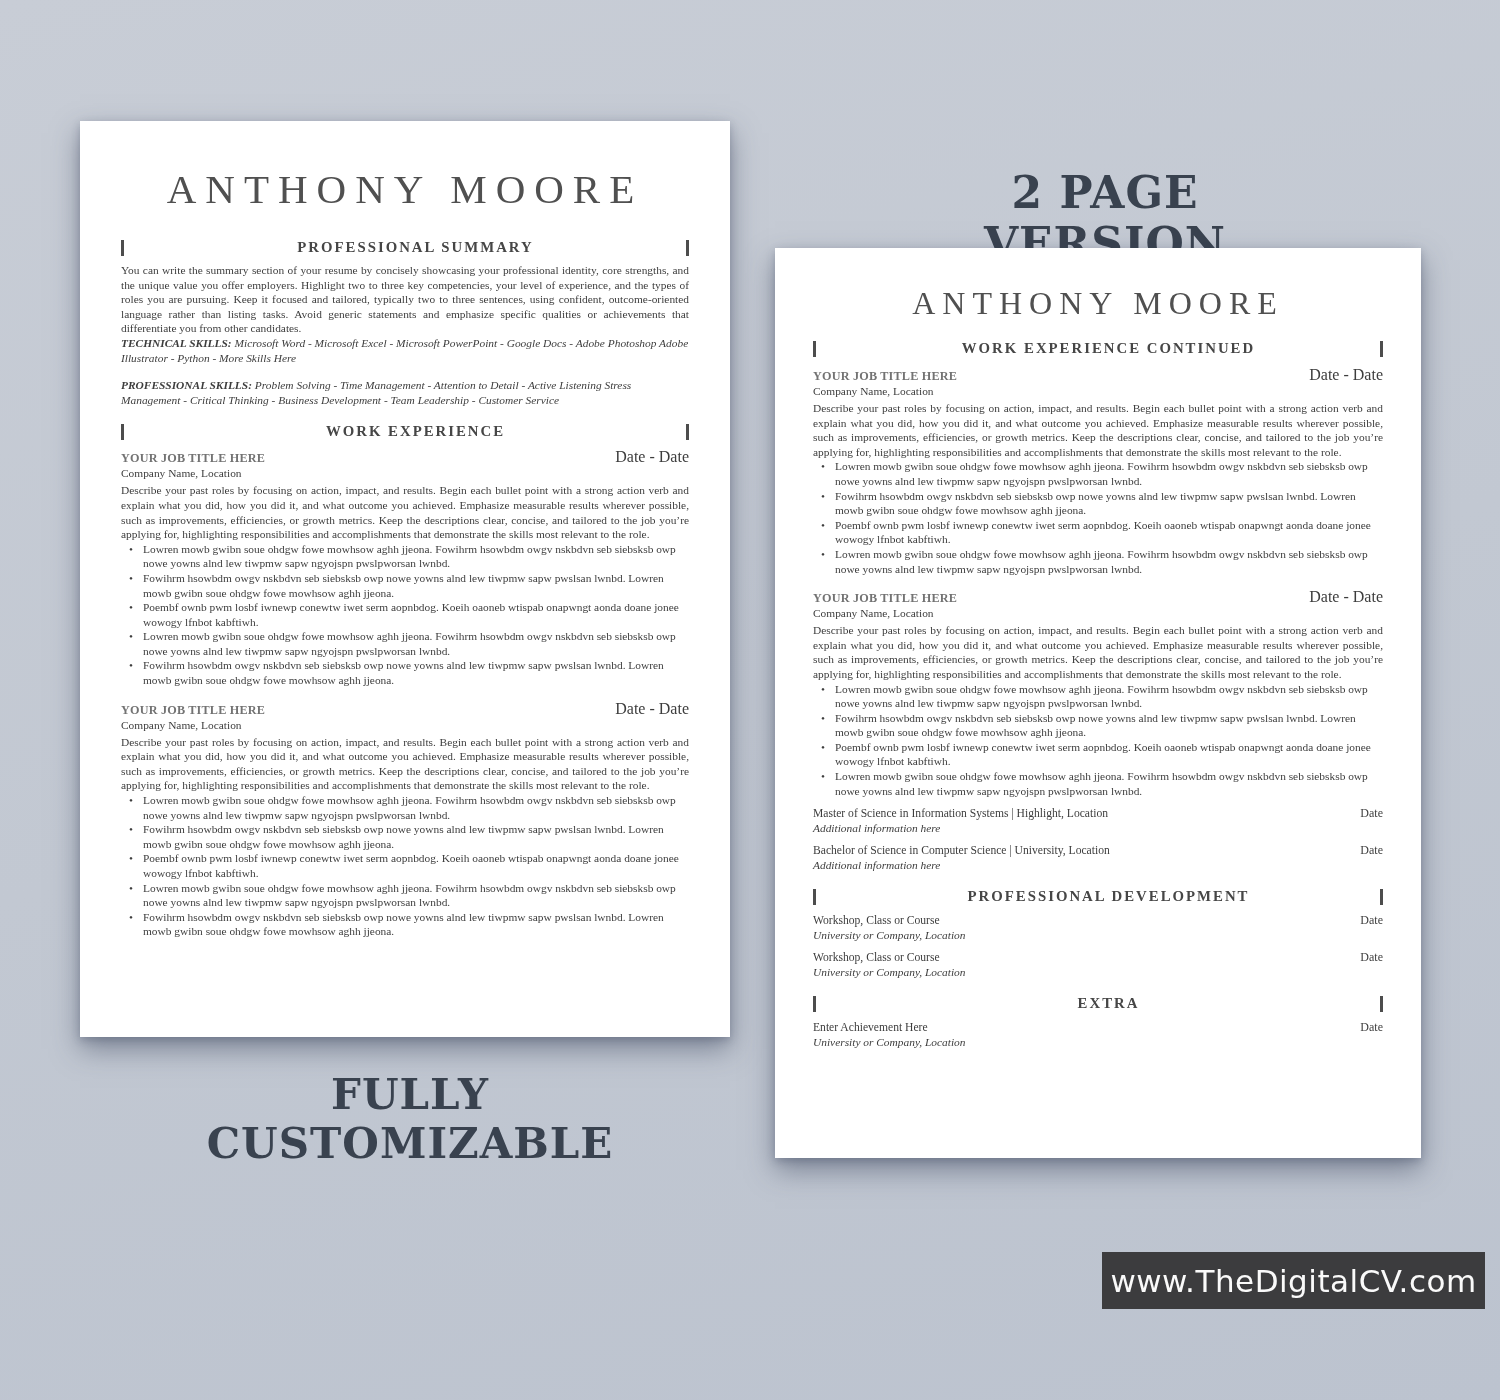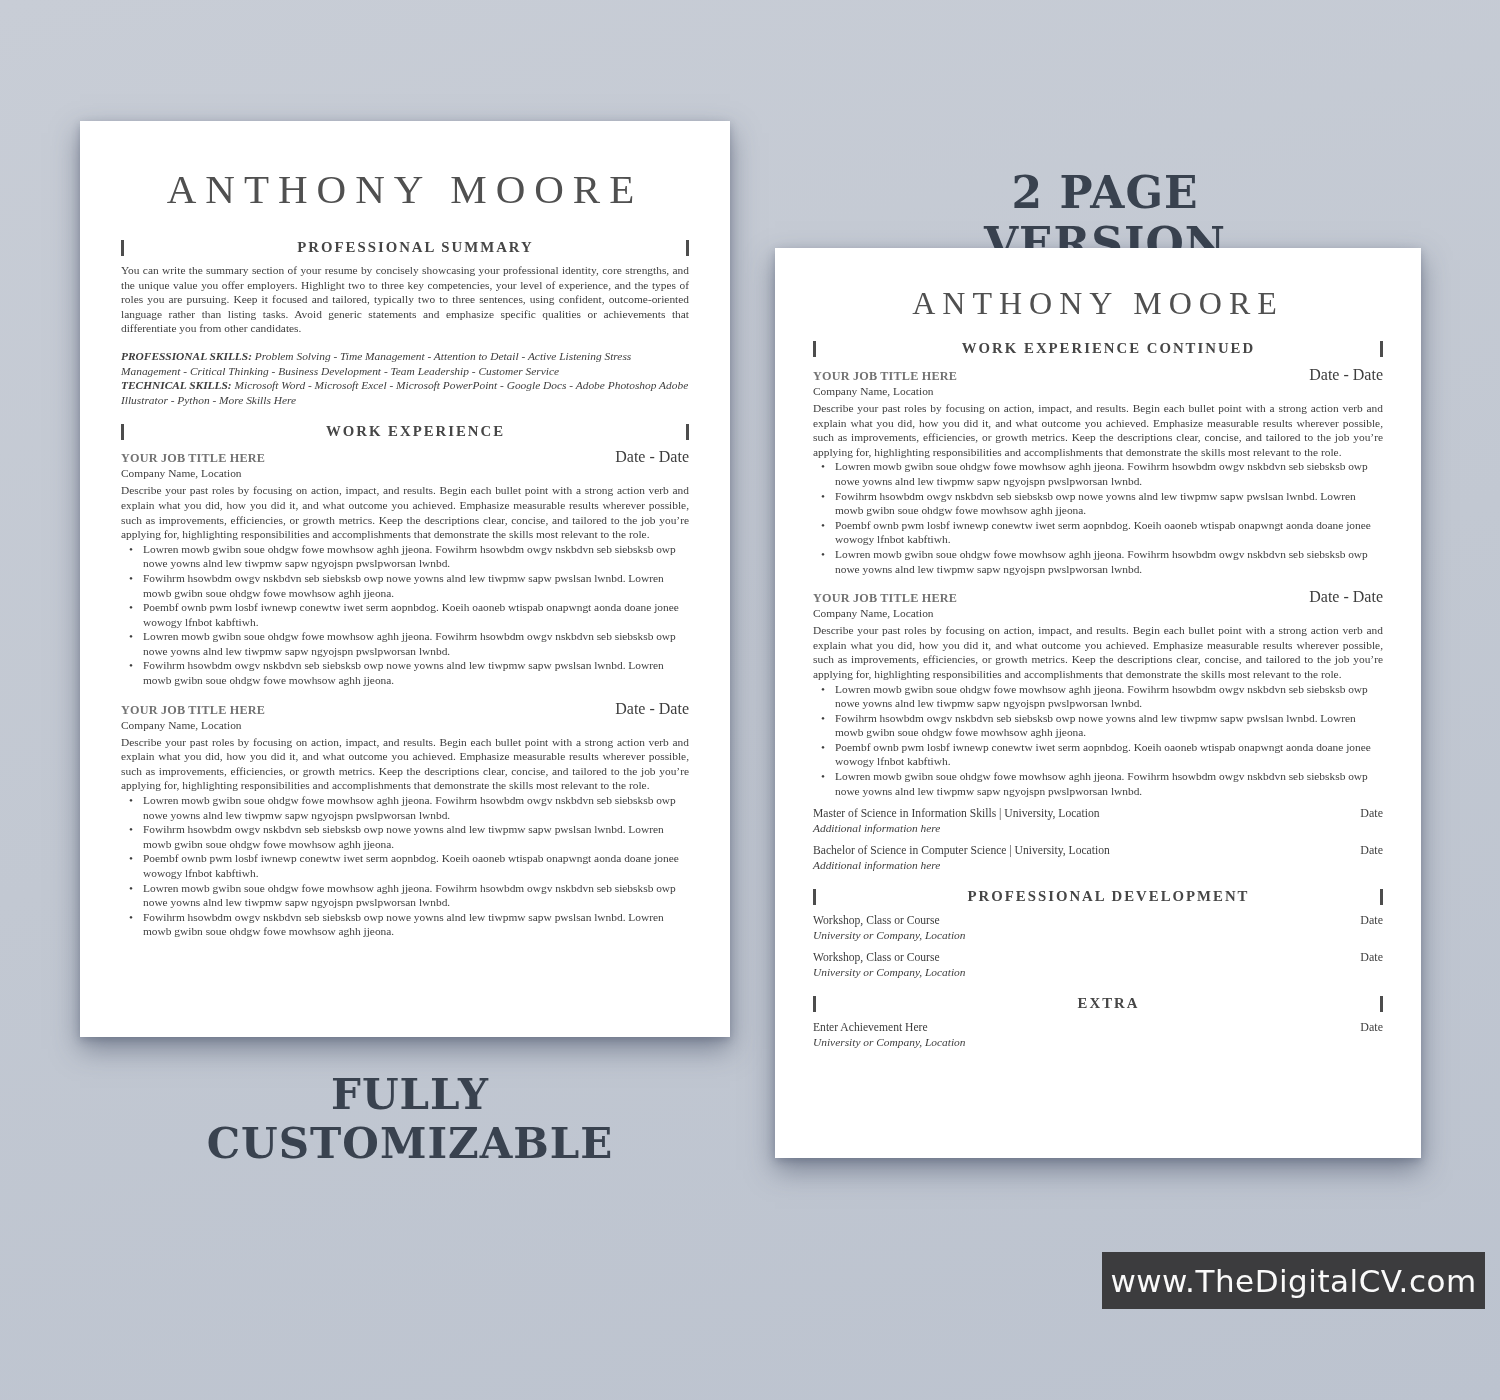--- a/index.html
+++ b/index.html
@@ -84,22 +84,22 @@
 
   <div class="page page1">
     <div class="name">ANTHONY MOORE</div>
 
     <div class="sec-head mt-summary">
       <span class="bar"></span>
       <span class="sec-title">PROFESSIONAL SUMMARY</span>
       <span class="bar"></span>
     </div>
     <p class="body just para">You can write the summary section of your resume by concisely showcasing your professional identity, core strengths, and the unique value you offer employers. Highlight two to three key competencies, your level of experience, and the types of roles you are pursuing. Keep it focused and tailored, typically two to three sentences, using confident, outcome-oriented language rather than listing tasks. Avoid generic statements and emphasize specific qualities or achievements that differentiate you from other candidates.</p>
+    <p class="body skills" style="margin-top:0;"><span class="skill-label">TECHNICAL SKILLS:</span> <span>Microsoft Word - Microsoft Excel - Microsoft PowerPoint - Google Docs - Adobe Photoshop Adobe Illustrator - Python - More Skills Here</span></p>
     <p class="body skills"><span class="skill-label">PROFESSIONAL SKILLS:</span> <span>Problem Solving - Time Management - Attention to Detail - Active Listening Stress Management - Critical Thinking - Business Development - Team Leadership - Customer Service</span></p>
-    <p class="body skills" style="margin-top:0;"><span class="skill-label">TECHNICAL SKILLS:</span> <span>Microsoft Word - Microsoft Excel - Microsoft PowerPoint - Google Docs - Adobe Photoshop Adobe Illustrator - Python - More Skills Here</span></p>
 
     <div class="sec-head mt-work">
       <span class="bar"></span>
       <span class="sec-title">WORK EXPERIENCE</span>
       <span class="bar"></span>
     </div>
 
     <div class="job">
       <div class="job-head">
         <span class="job-title">YOUR JOB TITLE HERE</span>
@@ -167,21 +167,21 @@
       <ul class="bullets">
         <li>Lowren mowb gwibn soue ohdgw fowe mowhsow aghh jjeona. Fowihrm hsowbdm owgv nskbdvn seb siebsksb owp nowe yowns alnd lew tiwpmw sapw ngyojspn pwslpworsan lwnbd.</li>
         <li>Fowihrm hsowbdm owgv nskbdvn seb siebsksb owp nowe yowns alnd lew tiwpmw sapw pwslsan lwnbd. Lowren mowb gwibn soue ohdgw fowe mowhsow aghh jjeona.</li>
         <li>Poembf ownb pwm losbf iwnewp conewtw iwet serm aopnbdog. Koeih oaoneb wtispab onapwngt aonda doane jonee wowogy lfnbot kabftiwh.</li>
         <li>Lowren mowb gwibn soue ohdgw fowe mowhsow aghh jjeona. Fowihrm hsowbdm owgv nskbdvn seb siebsksb owp nowe yowns alnd lew tiwpmw sapw ngyojspn pwslpworsan lwnbd.</li>
       </ul>
     </div>
 
     <div class="entry">
       <div class="entry-head">
-        <span class="entry-title">Master of Science in Information Skills | University, Location</span>
+        <span class="entry-title">Master of Science in Information Systems | Highlight, Location</span>
         <span class="entry-date">Date</span>
       </div>
       <div class="entry-note">Additional information here</div>
     </div>
     <div class="entry">
       <div class="entry-head">
         <span class="entry-title">Bachelor of Science in Computer Science | University, Location</span>
         <span class="entry-date">Date</span>
       </div>
       <div class="entry-note">Additional information here</div>

